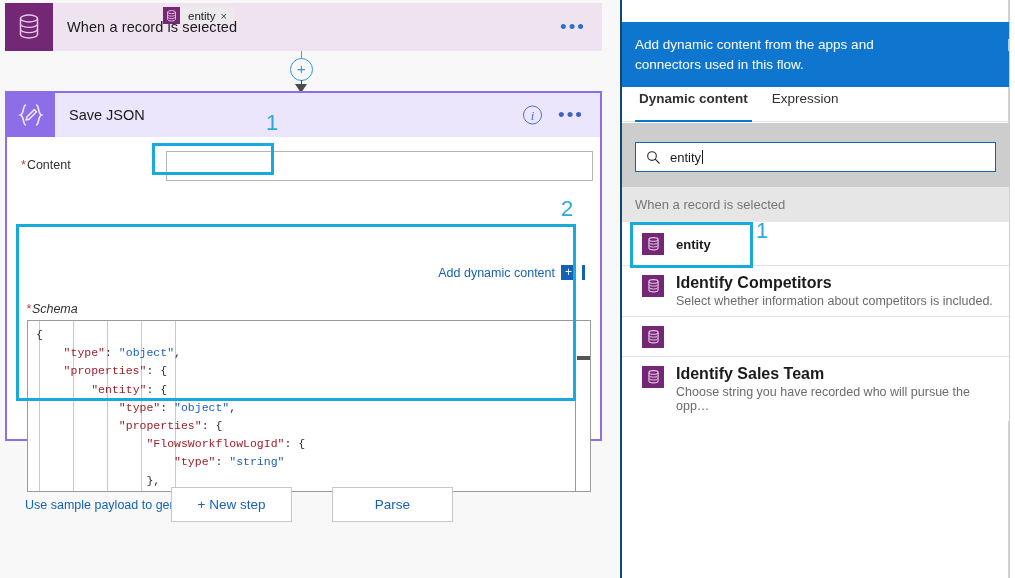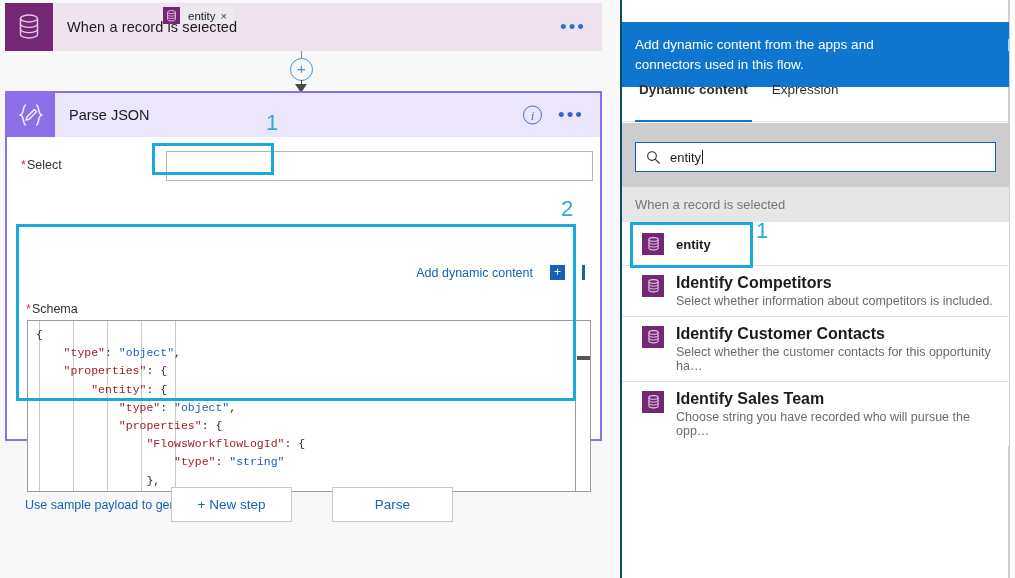--- a/index.html
+++ b/index.html
@@ -108,31 +108,31 @@
     border: 3px solid #18aada; z-index: 4;
   }
   #ann-1-left {
     position: absolute; left: 266px; top: 110px;
     font-size: 22px; color: #2aa9d8; font-family: "Liberation Sans", sans-serif;
   }
 
   
   #add-dyn-row {
     position: absolute; right: 15px; top: 172px;
-    display: flex; align-items: flex-end; gap: 17px;
+    display: flex; align-items: flex-end; gap: 6px;
   }
   #add-dyn-link { font-size: 12.5px; color: #1462b5; cursor: pointer; }
   #add-dyn-plus {
     width: 15px; height: 15px; background: #1462b5; color: #fff;
     font-size: 12px; line-height: 14px; text-align: center;
   }
   #add-dyn-bar { width: 3px; height: 15px; background: #1462b5; }
 
   
-  #schema-label { position: absolute; left: 19px; top: 209px; }
+  #schema-label { position: absolute; left: 19px; top: 209px; font-style: italic; }
   #ann-2 {
     position: absolute; left: 561px; top: 196px;
     font-size: 22px; color: #2aa9d8;
   }
   #schema-box {
     position: absolute; left: 20px; top: 227px; width: 564px; height: 172px;
     border: 1px solid #9a9a9a; background: #fff; overflow: hidden;
   }
   #schema-code {
     position: absolute; left: 8px; top: 5px;
@@ -184,21 +184,21 @@
     font-size: 13.5px; line-height: 20px;
   }
   #banner-hide {
     position: absolute; right: 17px; top: 14px; font-size: 17px; cursor: pointer;
   }
   #panel-tabs {
     position: absolute; left: 0; top: 87px; width: 387px; height: 35px;
     display: flex; align-items: flex-end; border-bottom: 1px solid #e3e3e3;
   }
   .panel-tab {
-    font-size: 13.5px; color: #323130; padding: 0 4px 24px 4px; cursor: pointer;
+    font-size: 13.5px; color: #323130; padding: 0 4px 15px 4px; cursor: pointer;
     position: relative;
   }
   #tab-dynamic { margin-left: 13px; font-weight: bold; }
   #tab-dynamic::after {
     content: ""; position: absolute; left: 0; right: 0; bottom: -1px;
     height: 2.5px; background: #0f76d0;
   }
   #tab-expression { margin-left: 16px; }
 
   #search-zone {
@@ -279,27 +279,27 @@
 
     <div id="parse-card">
       <div id="parse-header">
         <div class="card-icon-box">
           <svg width="30" height="24" viewBox="0 0 30 24">
             <path d="M10 2 C6.5 2 8.5 10.5 4.5 12 C8.5 13.5 6.5 22 10 22" fill="none" stroke="#efeaff" stroke-width="1.6"></path>
             <path d="M20 2 C23.5 2 21.5 10.5 25.5 12 C21.5 13.5 23.5 22 20 22" fill="none" stroke="#efeaff" stroke-width="1.6"></path>
             <path d="M18.3 6.6 l2.2 2.2 -7.4 7.4 -3 .8 .8 -3 z" fill="none" stroke="#efeaff" stroke-width="1.5" stroke-linejoin="round"></path>
           </svg>
         </div>
-        <div id="parse-title">Parse JSON</div>
+        <div id="parse-title">Save JSON</div>
         <div id="info-icon">i</div>
         <div id="parse-ellipsis">•••</div>
       </div>
 
       <div id="content-row">
-        <div id="content-label" class="field-label"><span class="req-star">*</span><span>Select</span></div>
+        <div id="content-label" class="field-label"><span class="req-star">*</span><span>Content</span></div>
         <div id="content-input"></div>
       </div>
 
       <div id="add-dyn-row">
         <span id="add-dyn-link">Add dynamic content</span>
         <span id="add-dyn-plus">+</span>
         <span id="add-dyn-bar"></span>
       </div>
 
       <div id="schema-label" class="field-label"><span class="req-star">*</span><span>Schema</span></div>
@@ -413,24 +413,20 @@
 
       <div class="dyn-item">
         <span class="dyn-icon">
           <svg width="13" height="14" viewBox="0 0 24 26">
             <ellipse cx="12" cy="4.5" rx="8.5" ry="3.4" fill="none" stroke="#e7c8e7" stroke-width="2"></ellipse>
             <path d="M3.5 4.5 v16 a8.5 3.4 0 0 0 17 0 v-16" fill="none" stroke="#e7c8e7" stroke-width="2"></path>
             <path d="M3.5 10 a8.5 3.4 0 0 0 17 0" fill="none" stroke="#e7c8e7" stroke-width="1.8"></path>
             <path d="M3.5 15.3 a8.5 3.4 0 0 0 17 0" fill="none" stroke="#e7c8e7" stroke-width="1.8"></path>
           </svg>
         </span>
-        <span class="dyn-text">
-          <div class="dyn-title">Identify Customer Contacts</div>
-          <div class="dyn-desc">Select whether the customer contacts for this opportunity ha…</div>
-        </span>
       </div>
 
       <div class="dyn-item" style="border-bottom:none">
         <span class="dyn-icon">
           <svg width="13" height="14" viewBox="0 0 24 26">
             <ellipse cx="12" cy="4.5" rx="8.5" ry="3.4" fill="none" stroke="#e7c8e7" stroke-width="2"></ellipse>
             <path d="M3.5 4.5 v16 a8.5 3.4 0 0 0 17 0 v-16" fill="none" stroke="#e7c8e7" stroke-width="2"></path>
             <path d="M3.5 10 a8.5 3.4 0 0 0 17 0" fill="none" stroke="#e7c8e7" stroke-width="1.8"></path>
             <path d="M3.5 15.3 a8.5 3.4 0 0 0 17 0" fill="none" stroke="#e7c8e7" stroke-width="1.8"></path>
           </svg>

